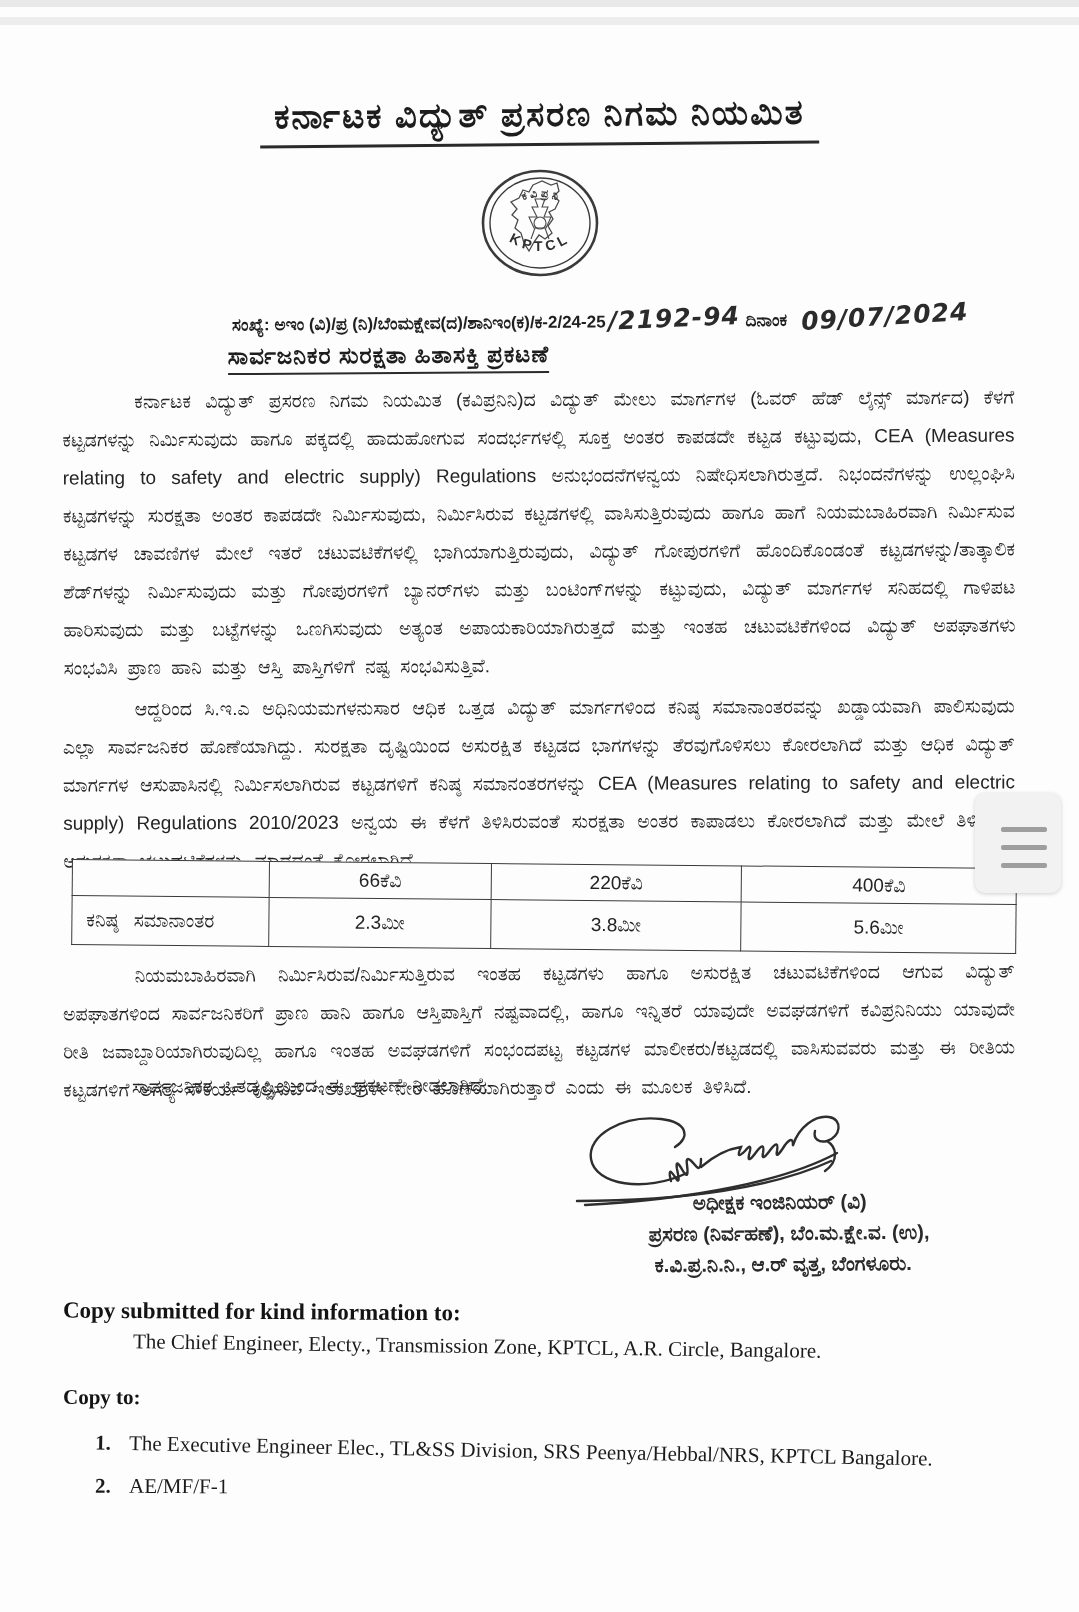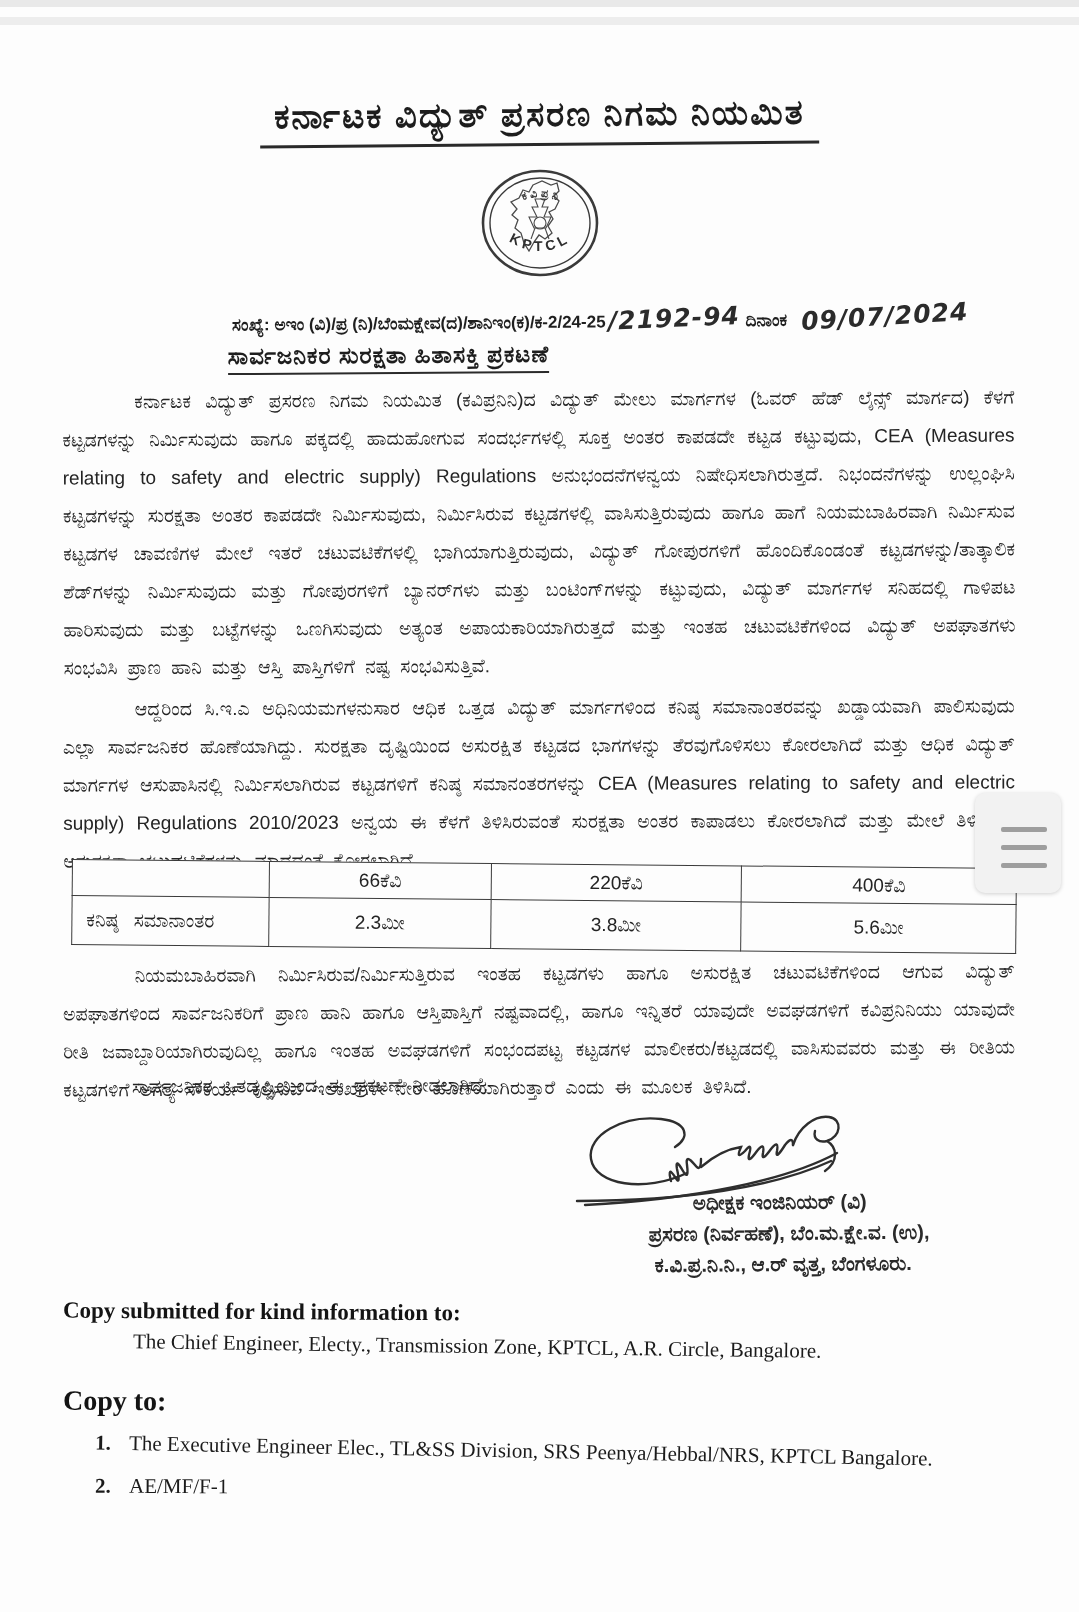--- a/index.html
+++ b/index.html
@@ -53,21 +53,21 @@
   .overlay-menu .bar{position:absolute;left:26px;width:46px;height:5px;background:#9e9e9e;border-radius:2px;}
   .bar.b1{top:34px;} .bar.b2{top:52px;} .bar.b3{top:70px;}
   
   .sig{position:absolute;top:1082px;left:575px;}
   .sig-block{position:absolute;top:1180px;left:580px;width:400px;text-align:center;font-size:20px;font-weight:bold;color:#2a2a2a;line-height:31px;transform:rotate(-0.5deg);}
   .sig-block .l2{margin-left:18px;}
   .sig-block .l3{margin-left:6px;}
   
   .foot-head{position:absolute;left:63px;font-family:"Liberation Serif",serif;font-weight:bold;font-size:23px;color:#141414;}
   .fh1{top:1292px;transform:rotate(0.4deg);}
-  .fh2{top:1378px;transform:rotate(0.3deg);font-size:28px;}
+  .fh2{top:1378px;transform:rotate(0.3deg);font-size:21px;}
   .foot-line{position:absolute;left:133px;top:1327px;font-family:"Liberation Serif",serif;font-size:21px;color:#1b1b1b;transform:rotate(0.8deg);}
   .copy-list{position:absolute;left:95px;top:1428px;width:890px;font-family:"Liberation Serif",serif;font-size:21px;color:#1b1b1b;}
   .copy-item{display:flex;margin-bottom:8px;}
   .copy-item .num{font-weight:bold;width:34px;flex:none;}
   .ci1{transform:rotate(1.1deg);line-height:33px;}
   .ci2{transform:rotate(0.3deg);margin-top:2px;}
 </style>
 </head>
 <body>
 

